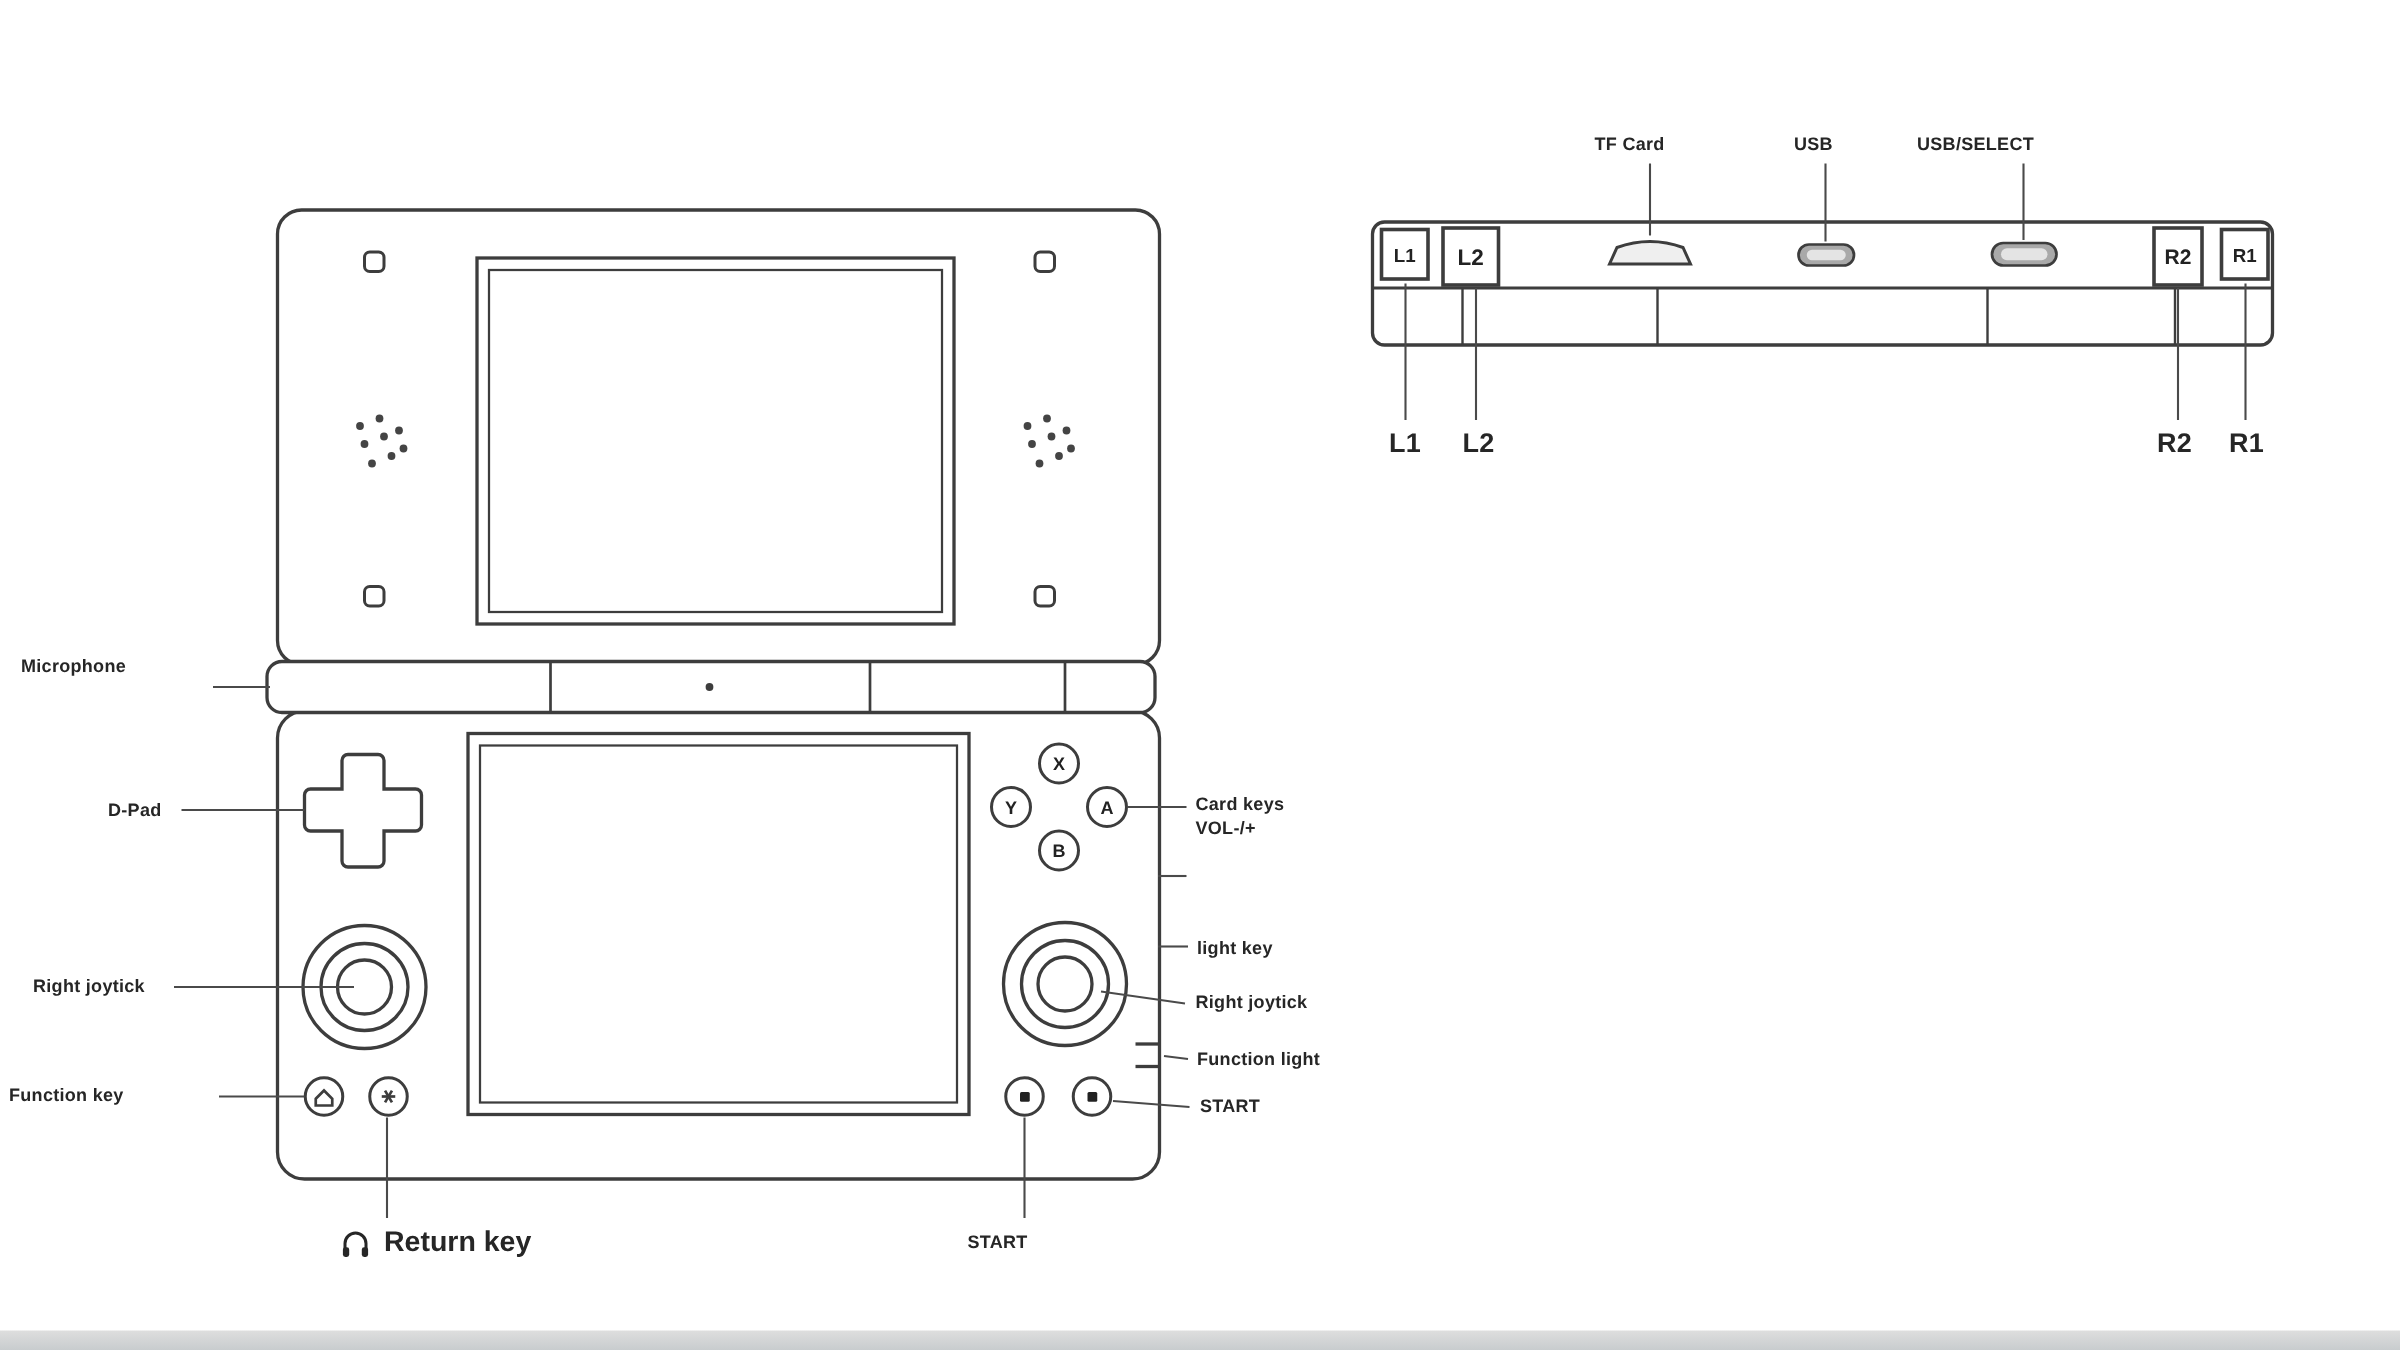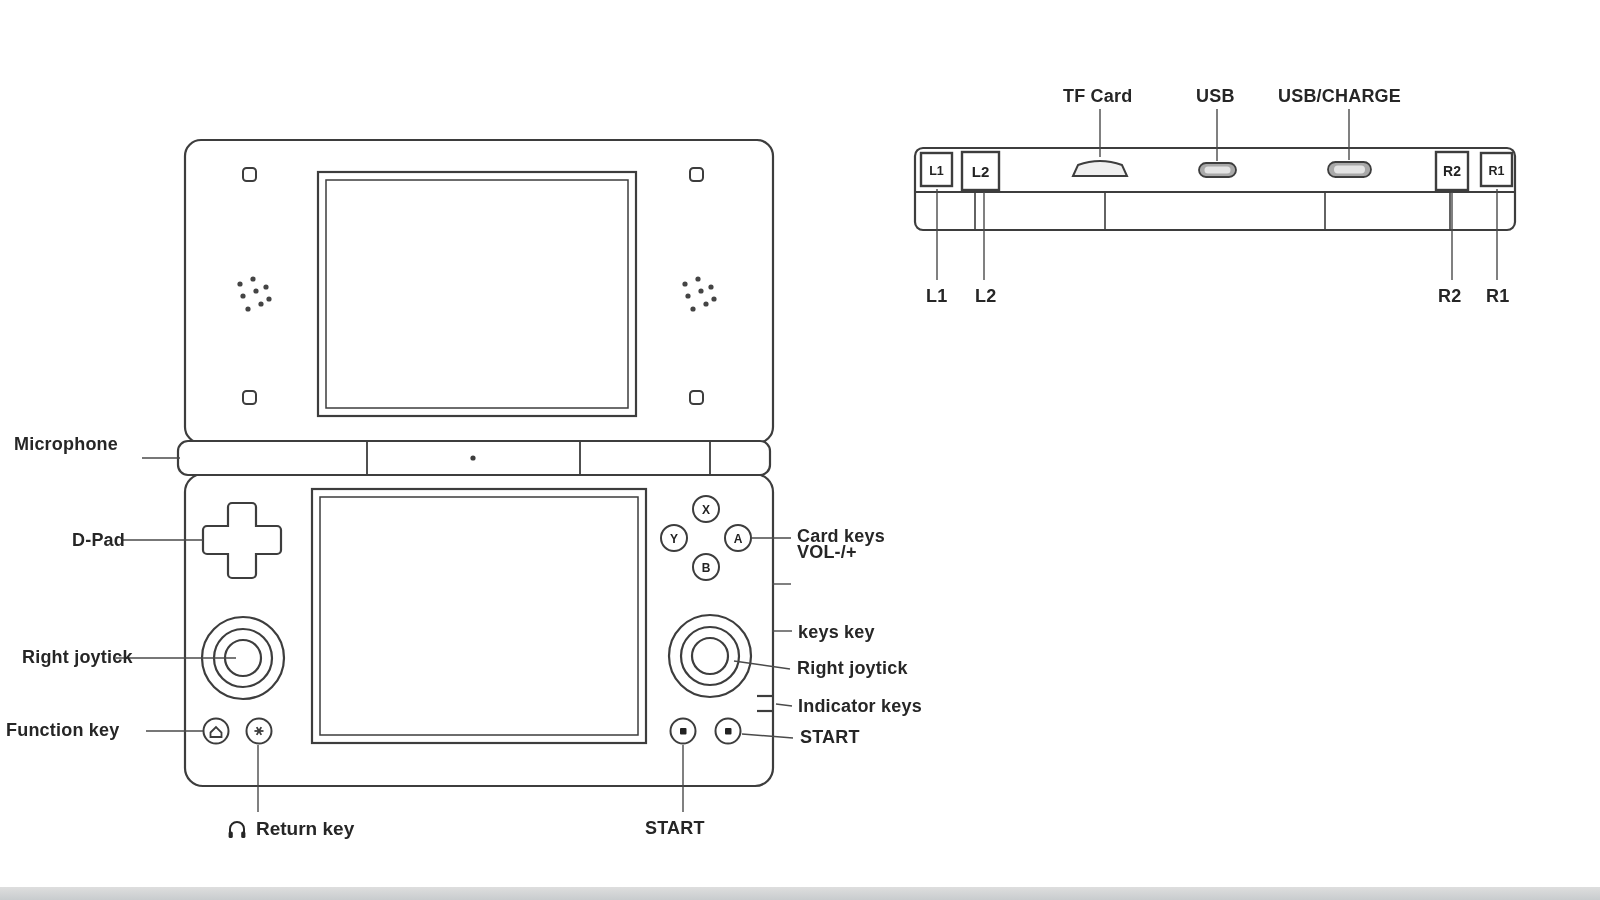--- a/index.html
+++ b/index.html
@@ -3,21 +3,21 @@
 <meta charset="utf-8">
 <style>
   html,body{margin:0;padding:0;background:#fff;}
   .canvas{
     position:relative;width:1600px;height:900px;background:#ffffff;
     font-family:"Liberation Sans",sans-serif;overflow:hidden;
   }
   .art{position:absolute;left:0;top:0;width:1600px;height:900px;}
   .lbl{
     position:absolute;transform:translateY(-50%);
-    font-size:18px;font-weight:600;color:#262626;
+    font-size:12px;font-weight:600;color:#262626;
     white-space:nowrap;letter-spacing:.2px;
   }
   .lbl.small{font-size:18px;}
   .return-wrap{
     position:absolute;transform:translateY(-50%);
     display:flex;align-items:flex-start;gap:8px;
   }
   .return-wrap .lbl-inline{
     font-size:19px;font-weight:600;color:#262626;white-space:nowrap;
   }
@@ -197,29 +197,29 @@
     <svg width="22" height="22" viewBox="0 0 22 22">
       <path d="M4,15 V11 a7,7 0 0 1 14,0 V15" fill="none" stroke="#262626" stroke-width="2"></path>
       <rect x="2.6" y="13.5" width="4.2" height="6.5" rx="1.6" fill="#262626"></rect>
       <rect x="15.2" y="13.5" width="4.2" height="6.5" rx="1.6" fill="#262626"></rect>
     </svg>
     <span class="lbl-inline">Return key</span>
   </div>
 
   <div class="lbl" style="left:797px;top:536px">Card keys</div>
   <div class="lbl" style="left:797px;top:552px">VOL-/+</div>
-  <div class="lbl" style="left:798px;top:632px">keys key</div>
+  <div class="lbl" style="left:798px;top:632px">light key</div>
   <div class="lbl" style="left:797px;top:668px">Right joytick</div>
-  <div class="lbl" style="left:798px;top:706px">Indicator keys</div>
+  <div class="lbl" style="left:798px;top:706px">Function light</div>
   <div class="lbl" style="left:800px;top:737px">START</div>
   <div class="lbl" style="left:645px;top:828px">START</div>
 
   <div class="lbl" style="left:1063px;top:96px">TF Card</div>
   <div class="lbl" style="left:1196px;top:96px">USB</div>
-  <div class="lbl" style="left:1278px;top:96px">USB/CHARGE</div>
+  <div class="lbl" style="left:1278px;top:96px">USB/SELECT</div>
 
   <div class="lbl small" style="left:926px;top:296px">L1</div>
   <div class="lbl small" style="left:975px;top:296px">L2</div>
   <div class="lbl small" style="left:1438px;top:296px">R2</div>
   <div class="lbl small" style="left:1486px;top:296px">R1</div>
 
   <div class="bottom-strip"></div>
 </div>
 
 </body></html>

